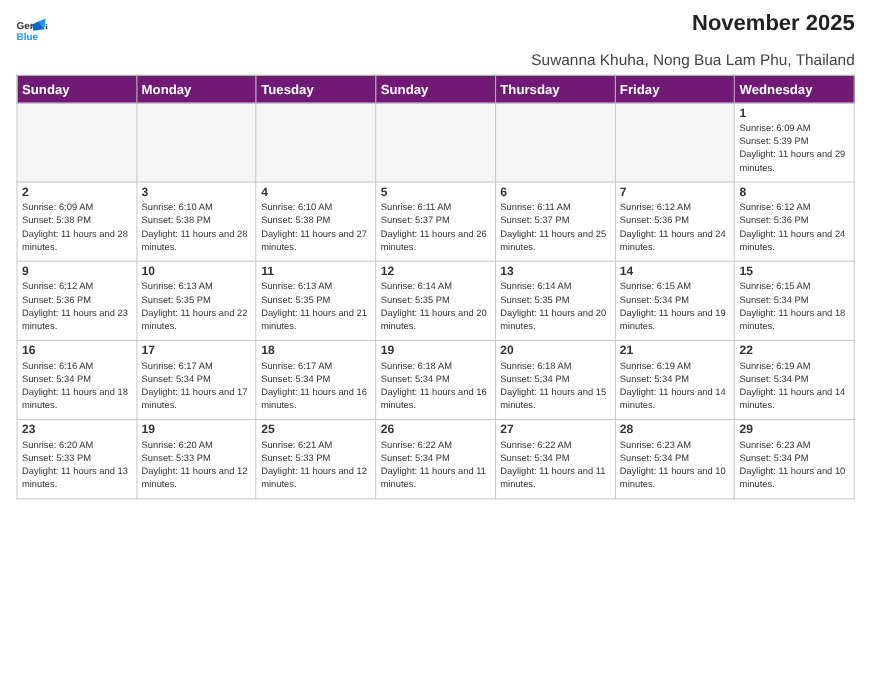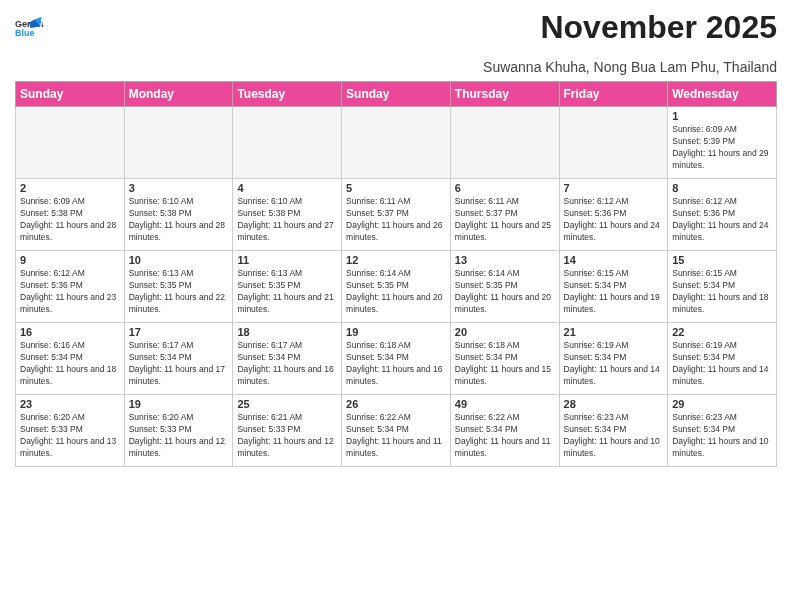--- a/index.html
+++ b/index.html
@@ -28,37 +28,37 @@
       margin-top: 4px;
     }
     .logo-icon {
       width: 28px;
       height: 28px;
     }
     .title-area {
       text-align: right;
     }
     .month-title {
-      font-size: 32px;
+      font-size: 20px;
       font-weight: bold;
       color: #222;
       line-height: 1.1;
     }
     .subtitle {
       font-size: 14px;
       color: #444;
       margin-top: 14px;
     }
     .calendar-table {
       width: 100%;
       border-collapse: collapse;
       table-layout: fixed;
     }
     .calendar-table th {
-      background-color: #ec4899;
+      background-color: #701a75;
       color: #fff;
       font-size: 12px;
       font-weight: bold;
       padding: 5px 4px;
       text-align: left;
       border: 1px solid #aaa;
     }
     .calendar-table td {
       border: 1px solid #ccc;
       vertical-align: top;
@@ -237,21 +237,21 @@
         </td>
         <td>
           <span class="day-number">25</span>
           <div class="day-info">Sunrise: <span>6:21 AM</span><br>Sunset: <span>5:33 PM</span><br>Daylight: <span>11 hours and 12 minutes.</span></div>
         </td>
         <td>
           <span class="day-number">26</span>
           <div class="day-info">Sunrise: <span>6:22 AM</span><br>Sunset: <span>5:34 PM</span><br>Daylight: <span>11 hours and 11 minutes.</span></div>
         </td>
         <td>
-          <span class="day-number">49</span>
+          <span class="day-number">27</span>
           <div class="day-info">Sunrise: <span>6:22 AM</span><br>Sunset: <span>5:34 PM</span><br>Daylight: <span>11 hours and 11 minutes.</span></div>
         </td>
         <td>
           <span class="day-number">28</span>
           <div class="day-info">Sunrise: <span>6:23 AM</span><br>Sunset: <span>5:34 PM</span><br>Daylight: <span>11 hours and 10 minutes.</span></div>
         </td>
         <td>
           <span class="day-number">29</span>
           <div class="day-info">Sunrise: <span>6:23 AM</span><br>Sunset: <span>5:34 PM</span><br>Daylight: <span>11 hours and 10 minutes.</span></div>
         </td>

